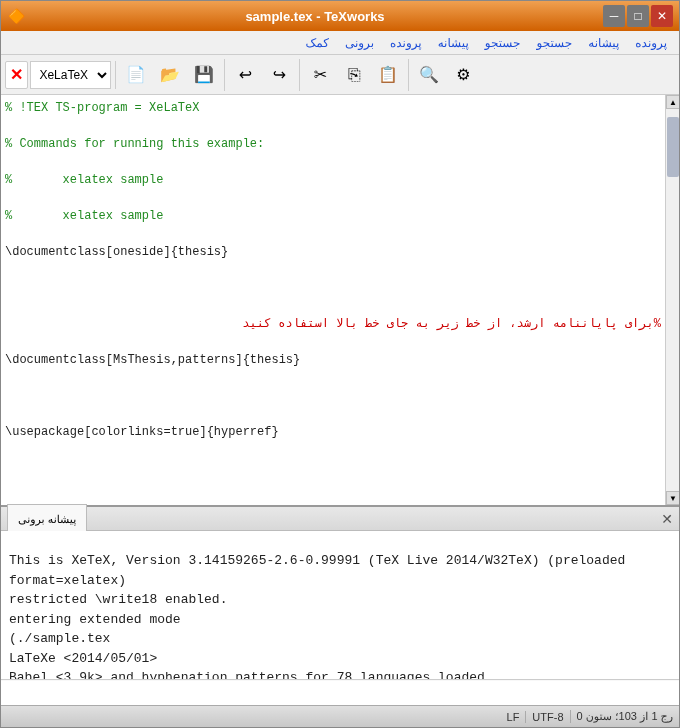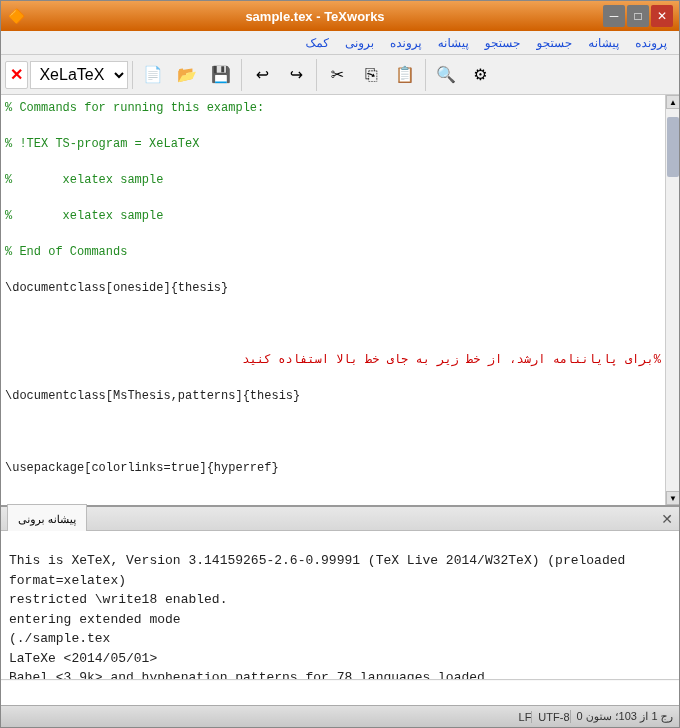--- a/index.html
+++ b/index.html
@@ -132,21 +132,21 @@
     .compile-btn .red-x {
       color: red;
       font-size: 16px;
       font-weight: bold;
     }
     .compile-select {
       border: 1px solid #ccc;
       background: white;
       height: 28px;
       padding: 0 4px;
-      font-size: 16px;
+      font-size: 12px;
       cursor: pointer;
     }
 
     
     .editor-area {
       flex: 1;
       display: flex;
       flex-direction: row;
       overflow: hidden;
       background: white;
@@ -273,20 +273,21 @@
 
     
     .status-bar {
       background: linear-gradient(to bottom, #e0e0e0, #c8c8c8);
       border-top: 1px solid #aaa;
       height: 22px;
       display: flex;
       align-items: center;
       justify-content: flex-end;
       padding: 0 6px;
+      gap: 6px;
       font-size: 11px;
       flex-shrink: 0;
     }
     .status-segment {
       border-left: 1px solid #aaa;
       padding-left: 6px;
       color: #333;
     }
     .status-segment:first-child { border-left: none; }
   </style>
@@ -341,25 +342,24 @@
       <button class="tb-btn" title="Copy">⎘</button>
       <button class="tb-btn" title="Paste">📋</button>
     </div>
     <div class="toolbar-group">
       <button class="tb-btn" title="Find">🔍</button>
       <button class="tb-btn" title="Settings">⚙</button>
     </div>
   </div>
 
   <div class="editor-area">
-    <div class="code-editor"><span class="comment code-line">% Commands for running this example:</span>
-<span class="comment code-line">% !TEX TS-program = XeLaTeX</span>
+    <div class="code-editor"><span class="comment code-line">% !TEX TS-program = XeLaTeX</span>
+<span class="comment code-line">% Commands for running this example:</span>
 <span class="comment code-line">%       xelatex sample</span>
 <span class="comment code-line">%       xelatex sample</span>
-<span class="comment code-line">% End of Commands</span>
 <span class="code-line">\documentclass[oneside]{thesis}</span>
 <span class="code-line">&nbsp;</span>
 <span class="rtl-comment">%برای پایاننامه ارشد، از خط زیر به جای خط بالا استفاده کنید</span>
 <span class="code-line">\documentclass[MsThesis,patterns]{thesis}</span>
 <span class="code-line">&nbsp;</span>
 <span class="code-line">\usepackage[colorlinks=true]{hyperref}</span>
 
 
 
 

